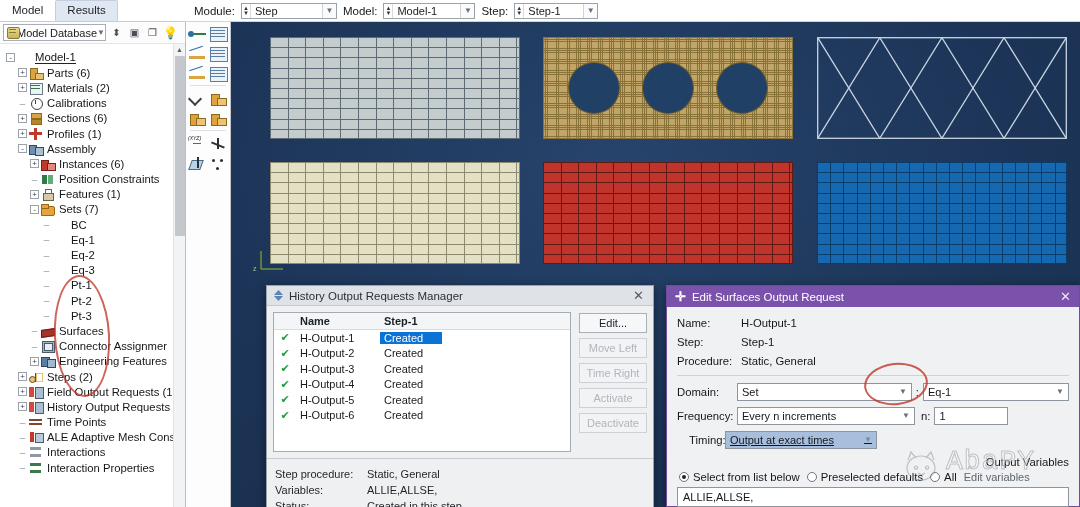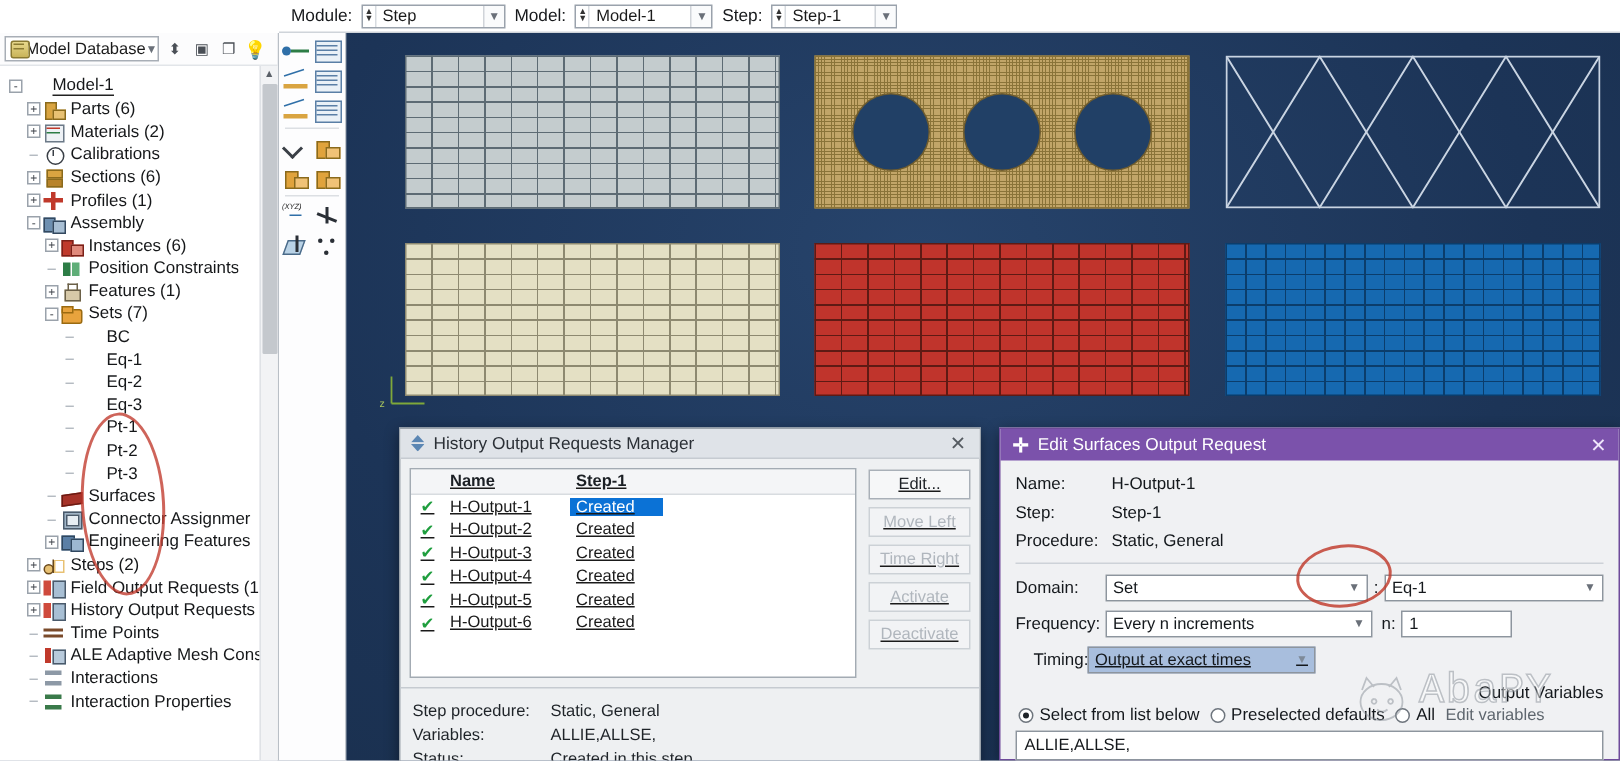--- a/index.html
+++ b/index.html
@@ -263,21 +263,21 @@
     content:""; position:absolute; left:1px; top:0; width:9px; height:5px;
     background:#5b86b3; clip-path: polygon(50% 0, 100% 100%, 0 100%);
   }
   .mgr .title .tdiamond::after {
     content:""; position:absolute; left:1px; top:6px; width:9px; height:5px;
     background:#5b86b3; clip-path: polygon(0 0, 100% 0, 50% 100%);
   }
   .mgr .title .ttext { flex: 1; }
   .mgr .title .xbtn { font-size: 13px; color: #555b61; padding: 0 3px; cursor: default; }
 
-  .mgr .body { padding: 6px; display: flex; gap: 8px; height: 152px; text-decoration: underline; }
+  .mgr .body { padding: 6px; display: flex; gap: 8px; height: 152px; }
   .listbox {
     flex: 1; background: #ffffff; border: 1px solid #a3abb3; overflow: hidden;
   }
   .lhead { display: flex; height: 17px; background: #f4f5f7; border-bottom: 1px solid #d8dce0; }
   .lhead .hc { font-weight: bold; font-size: 11px; padding: 2px 4px; color: #1b1f24; }
   .lhead .hc.c0 { width: 22px; }
   .lhead .hc.c1 { width: 84px; }
   .lhead .hc.c2 { width: 62px; }
   .lrow { display: flex; height: 15.5px; align-items: center; font-size: 11px; }
   .lrow .cc { padding: 0 4px; white-space: nowrap; }
@@ -366,20 +366,24 @@
     position: absolute; left: 58px; top: 2px; font-size: 28px; letter-spacing: 1px;
     color: #ffffff; -webkit-text-stroke: 1px #8d949c; font-family: Liberation Mono, monospace;
   }
   .wcat { position: absolute; left: 8px; top: 4px; width: 48px; height: 36px; }
 </style>
 </head>
 <body>
 
 <div id="app">
 
+  <div class="tabbar">
+    <div class="tab">Model</div>
+    <div class="tab active">Results</div>
+  </div>
 
   <div class="modulebar">
     <span class="mb-label">Module:</span>
     <div class="combo w-module">
       <span class="spin">▲<br>▼</span>
       <span class="cval">Step</span>
       <span class="arrow">▼</span>
     </div>
     <span class="mb-label">Model:</span>
     <div class="combo w-model">

